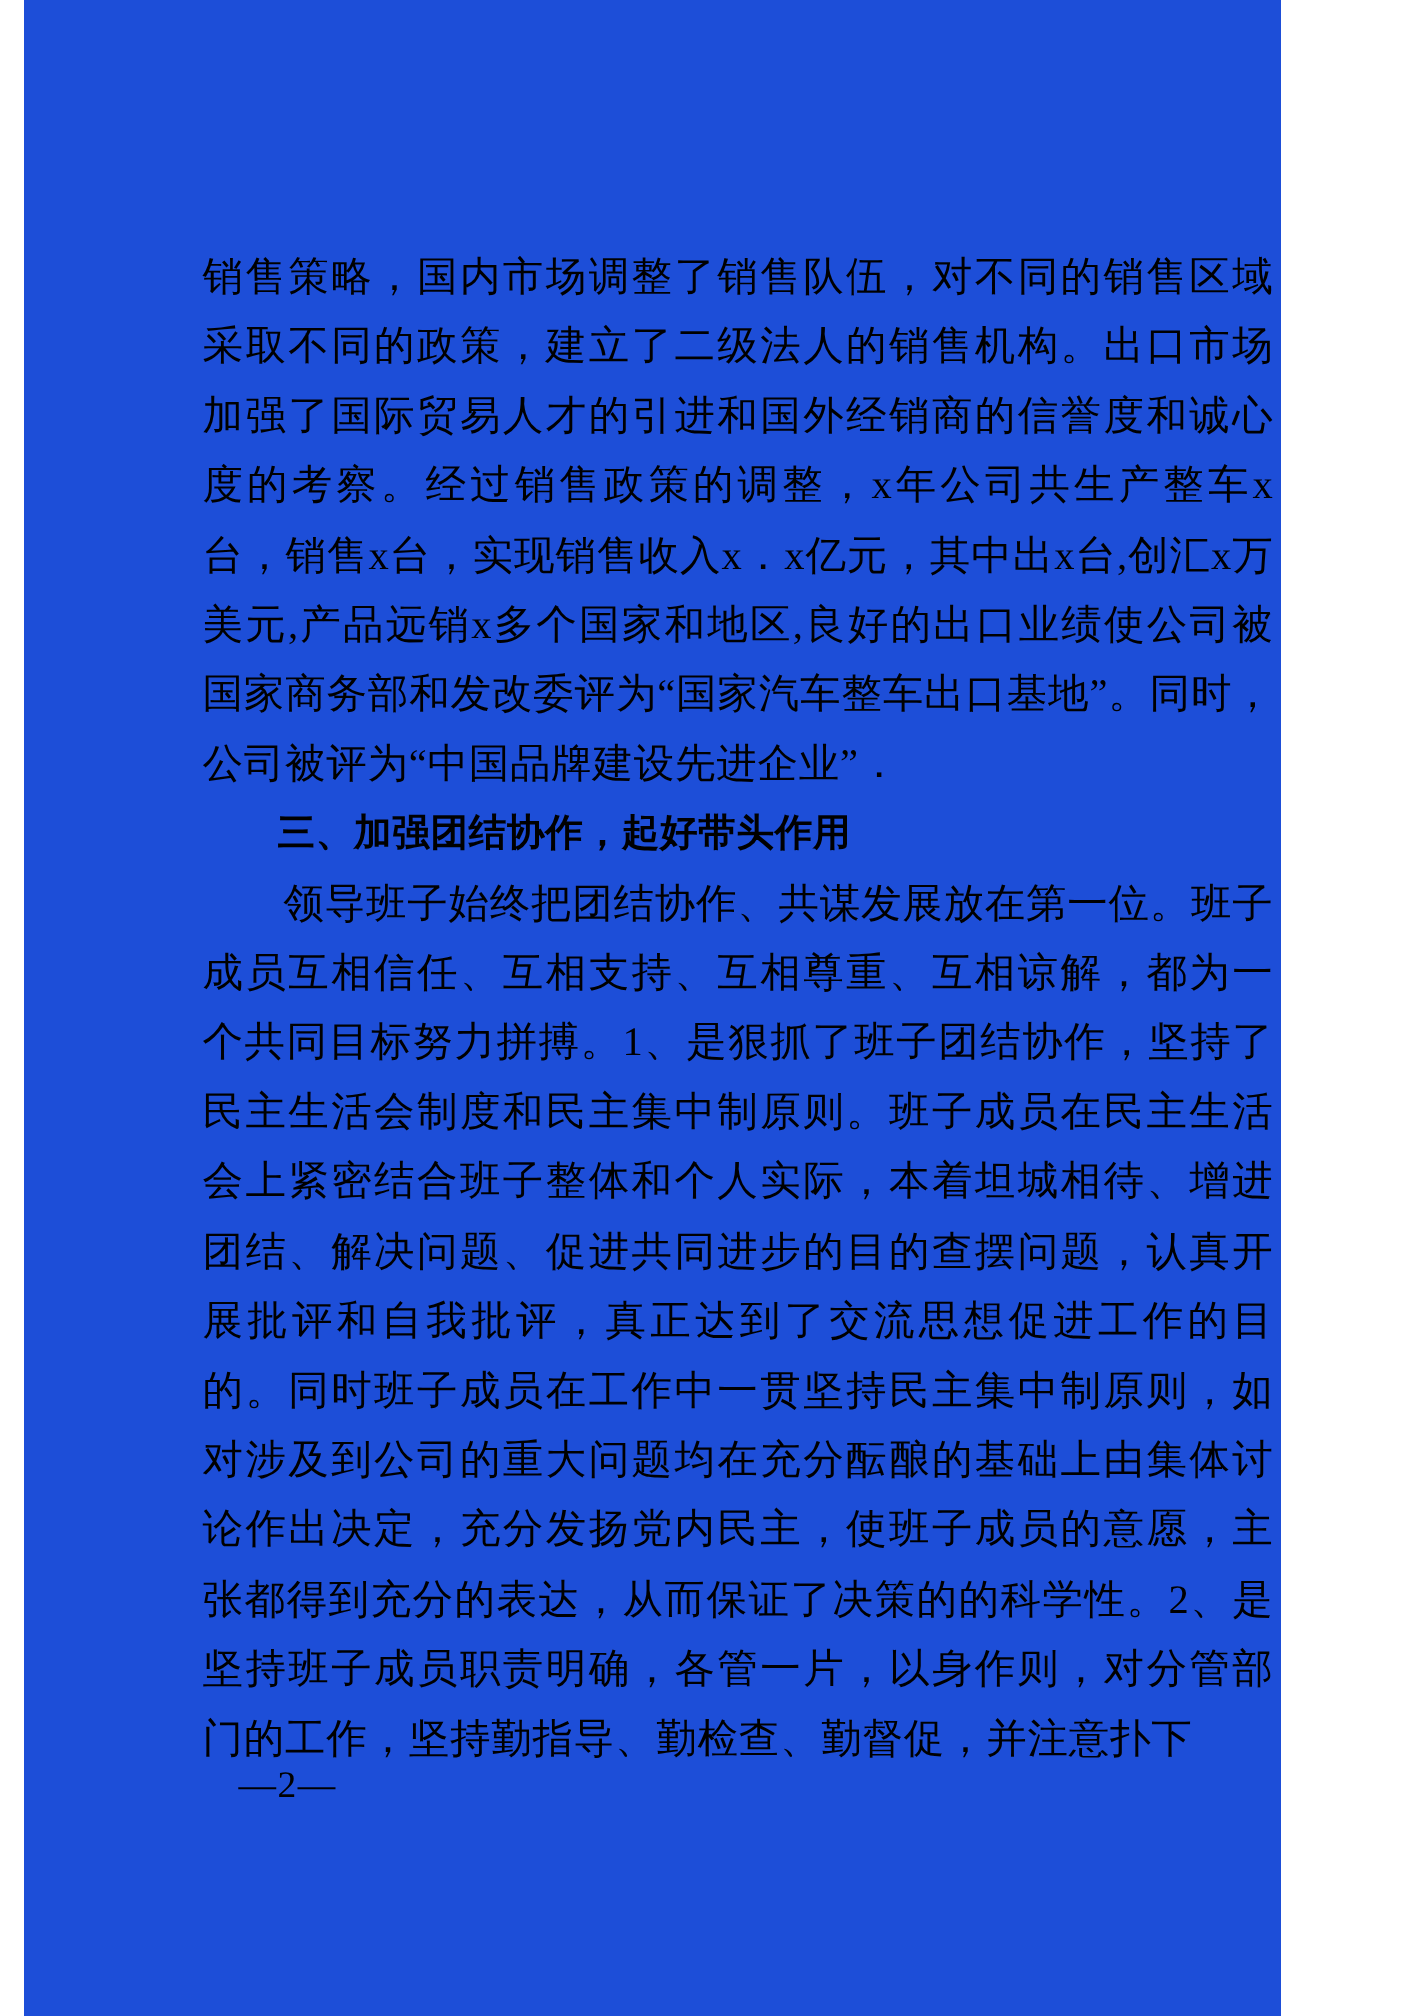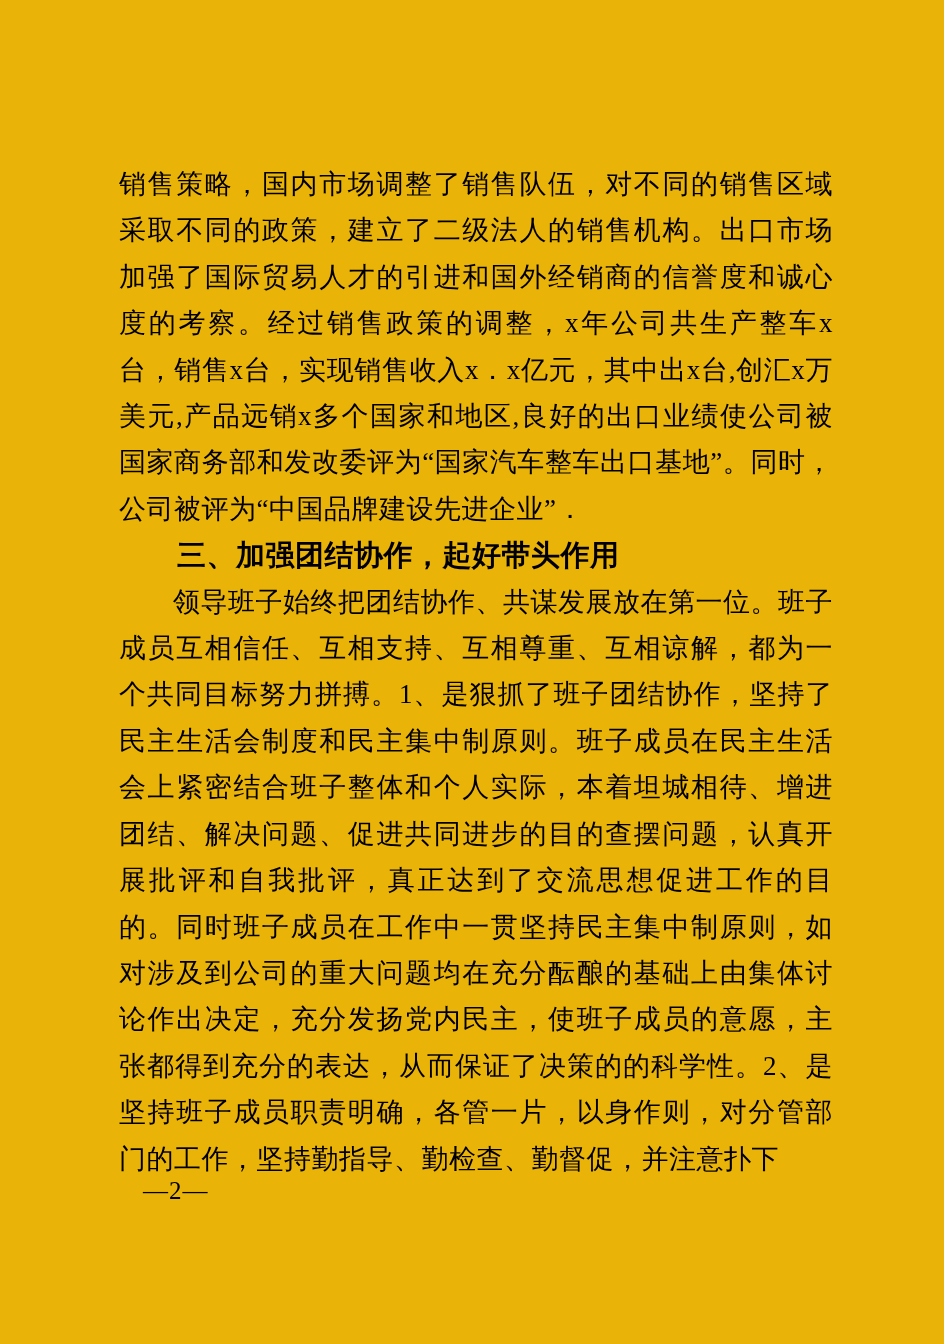--- a/index.html
+++ b/index.html
@@ -5,24 +5,25 @@
   * { margin: 0; padding: 0; box-sizing: border-box; }
   html, body { background: #ffffff; }
   body {
     width: 950px;
     height: 1344px;
     font-family: "Liberation Serif", serif;
     color: #000;
   }
   .page {
     position: relative;
-    width: 944px;
+    width: 838px;
     height: 1344px;
-    background: #eab308;
+    background: #1d4ed8;
     overflow: hidden;
+    margin-left: 16px;
   }
   .content {
     position: absolute;
     left: 119px;
     top: 161px;
     width: 714px;
     font-size: 27px;
     line-height: 46.4px;
     text-align: justify;
     text-justify: inter-ideograph;
@@ -30,21 +31,21 @@
     word-break: break-all;
   }
   .para {
     margin: 0;
   }
   .para.indent {
     text-indent: 2em;
   }
   .heading {
     font-weight: bold;
-    font-size: 29px;
+    font-size: 25px;
     line-height: 46.4px;
     text-indent: 2em;
     font-family: "Liberation Sans", "Liberation Serif", sans-serif;
     letter-spacing: 0.5px;
   }
   .footer {
     position: absolute;
     left: 143px;
     top: 1176px;
     font-size: 25px;

